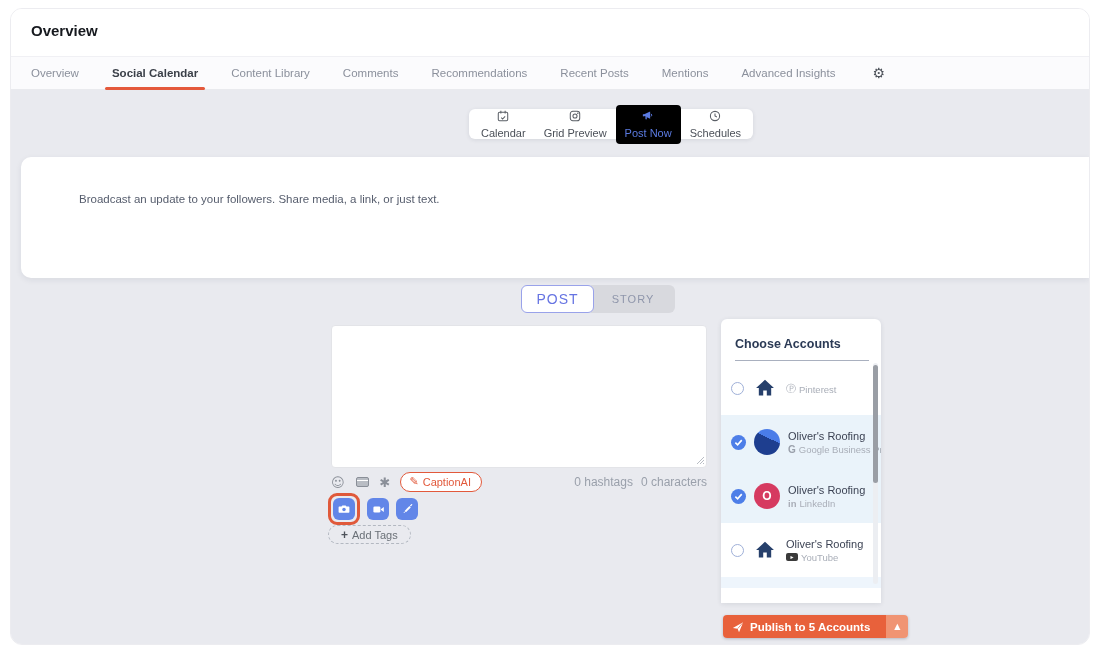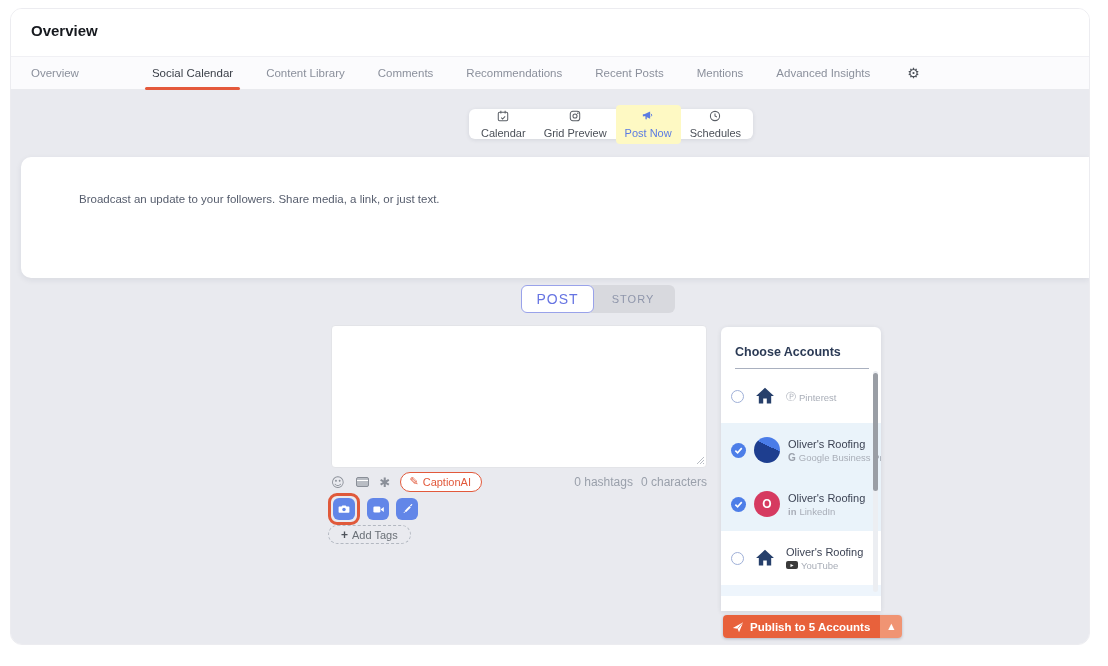--- a/index.html
+++ b/index.html
@@ -21,41 +21,41 @@
   }
   
   .tabbar{
     height:34px;background:#fbfbfd;border-top:1px solid #f0f0f4;border-bottom:1px solid #e9eaee;
     display:flex;align-items:center;padding-left:20px;gap:33px;box-sizing:border-box;
   }
   .tab{
     position:relative;font-size:11.5px;color:#8b909c;height:100%;
     display:flex;align-items:center;cursor:pointer;white-space:nowrap;
   }
-  .tab.active{color:#3a3f48;font-weight:normal;margin-left:40px;}
+  .tab.active{color:#3a3f48;font-weight:bold;}
   .tab.active::after{
     content:"";position:absolute;left:-7px;right:-7px;bottom:-1px;height:3px;
     background:#e4593c;border-radius:2px;
   }
   .tab-gear{font-family:"DejaVu Sans",sans-serif;font-size:14px;color:#4d525a;margin-left:4px;cursor:pointer;}
   
   .content{
     position:relative;height:554px;background:#e9eaef;
   }
   
   .view-switcher{
     position:absolute;left:458px;top:19px;height:30px;background:#fff;
     border-radius:6px;box-shadow:0 1px 4px rgba(30,35,60,.10);
     display:flex;align-items:center;padding:0 3px;
   }
   .vs-item{
     display:flex;align-items:center;gap:5px;padding:5px 9px;border-radius:4px;
     font-size:11px;color:#4b5058;cursor:pointer;white-space:nowrap;flex-direction:column;
   }
-  .vs-item.active{background:#fef9c3;color:#5b7be2;}
+  .vs-item.active{background:#000000;color:#5b7be2;}
   .vs-item svg{display:block;}
   
   .broadcast{
     position:absolute;left:10px;right:0;top:67px;height:121px;background:#fff;
     border-radius:10px 0 0 10px;box-shadow:0 2px 6px rgba(30,35,60,.08);
     box-sizing:border-box;
   }
   .broadcast-hint{
     padding:36px 0 0 58px;font-size:11.5px;color:#565d6d;
   }
@@ -117,21 +117,21 @@
   
   .add-tags{
     position:absolute;left:317px;top:435px;height:19px;
     border:1.5px dashed #b3b8c1;border-radius:11px;padding:0 12px;
     display:flex;align-items:center;gap:4px;font-size:11px;color:#6a7077;cursor:pointer;
     background:transparent;box-sizing:border-box;
   }
   .add-tags .plus{font-size:12px;font-weight:bold;color:#4d525a;}
   
   .accounts-card{
-    position:absolute;left:710px;top:237px;width:160px;height:284px;background:#fff;
+    position:absolute;left:710px;top:229px;width:160px;height:284px;background:#fff;
     border-radius:6px 6px 0 0;box-shadow:0 1px 5px rgba(30,35,60,.10);
     box-sizing:border-box;overflow:hidden;
   }
   .accounts-title{
     margin:18px 12px 0 14px;font-size:12.5px;font-weight:bold;color:#2b3a55;
     padding-bottom:9px;border-bottom:1px solid #a9b0bf;
   }
   .accounts-list{position:relative;height:227px;overflow:hidden;}
   .account-row{
     height:54px;display:flex;align-items:center;padding:0 14px 0 10px;gap:8px;box-sizing:border-box;
@@ -170,21 +170,21 @@
   .scroll-thumb{
     position:absolute;right:3px;top:4px;width:5px;height:118px;background:#9a9ea5;border-radius:3px;cursor:pointer;
   }
   
   .publish-btn{
     position:absolute;left:712px;top:525px;height:23px;display:flex;cursor:pointer;
     border-radius:4px;overflow:hidden;box-shadow:0 1px 3px rgba(30,35,60,.25);
   }
   .publish-main{
     background:#e8613b;color:#fff;display:flex;align-items:center;gap:6px;
-    padding:0 10px 0 9px;font-size:11.5px;font-weight:bold;white-space:nowrap;justify-content:space-between;
+    padding:0 16px 0 9px;font-size:11.5px;font-weight:bold;white-space:nowrap;justify-content:space-between;
   }
   .publish-caret{
     width:22px;background:#f09473;display:flex;align-items:center;justify-content:center;
     color:#fff;font-family:"DejaVu Sans",sans-serif;font-size:8px;
   }
 </style>
 </head>
 <body>
 
 <div class="app">

